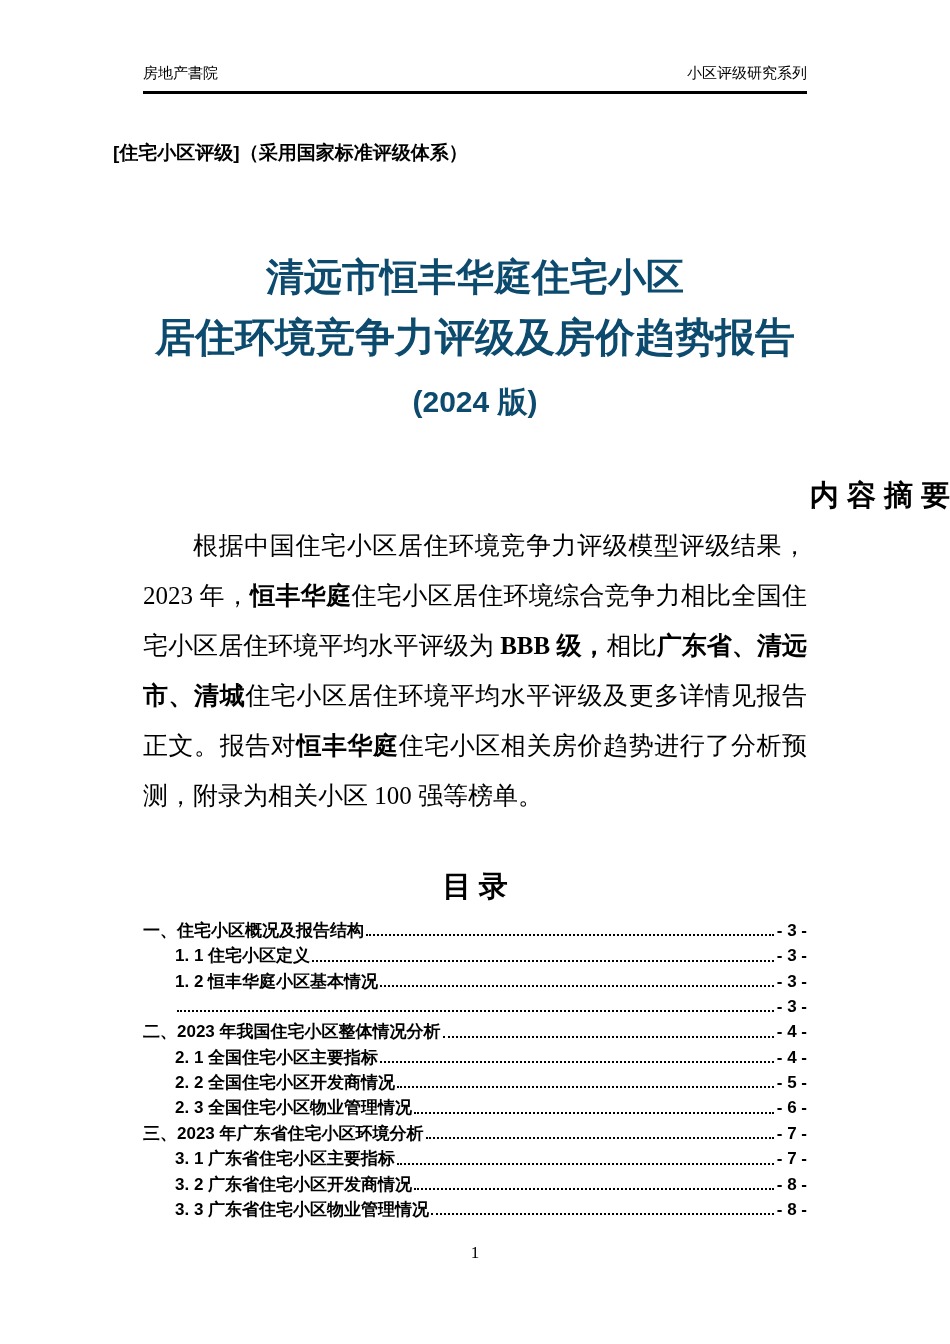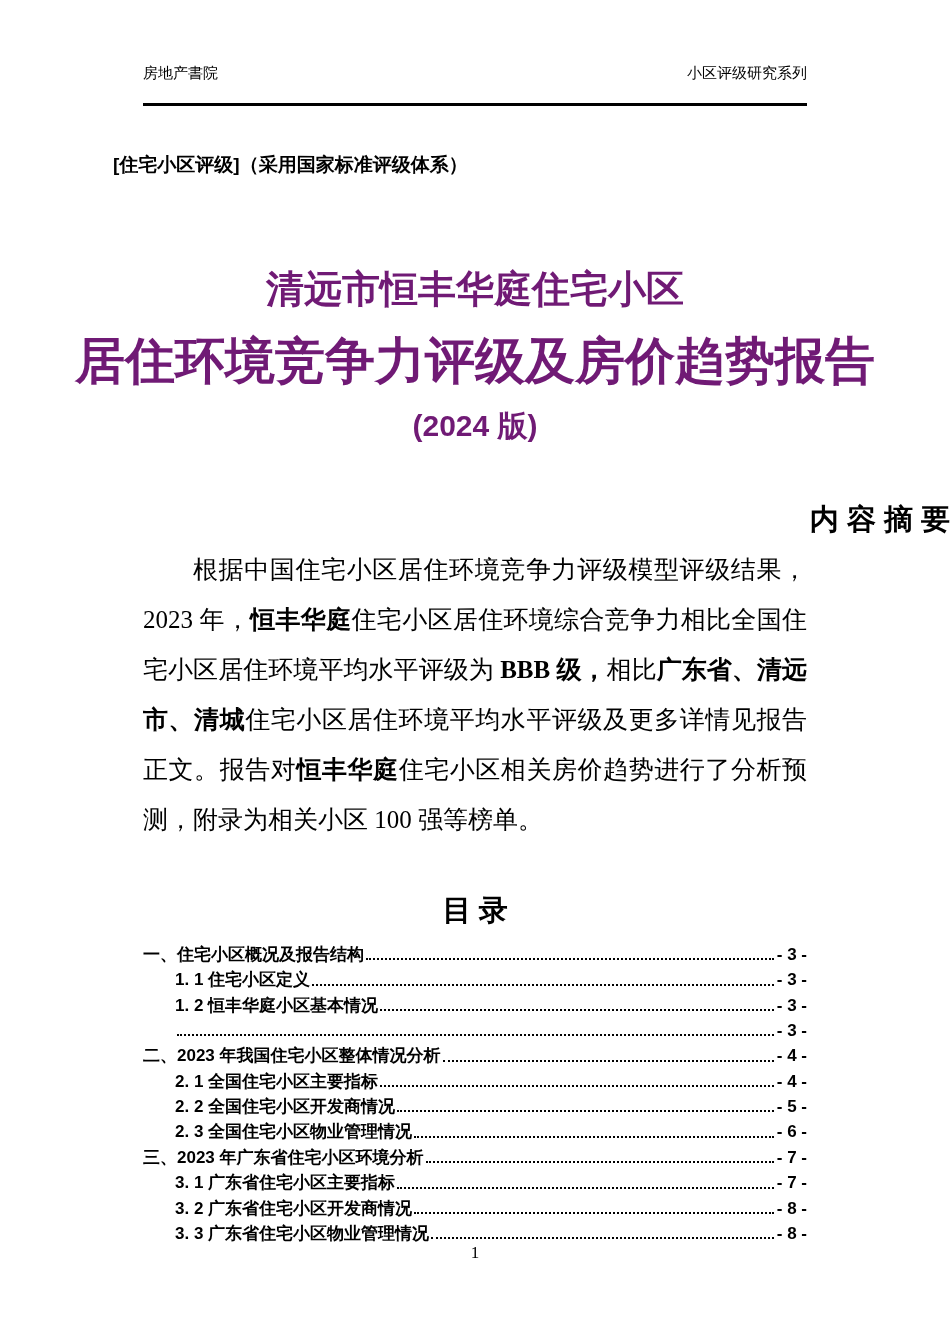--- a/index.html
+++ b/index.html
@@ -10,40 +10,40 @@
     background:#ffffff;
     color:#000;
     font-family:"Liberation Serif", serif;
     overflow:hidden;
   }
   
   .header {
     display:flex; justify-content:space-between; align-items:flex-end;
     margin:64px 143px 0 143px;
     border-bottom:3px solid #000;
-    padding-bottom:20px;
+    padding-bottom:8px;
     font-family:"Liberation Sans", sans-serif;
     font-size:15px; line-height:1.25;
   }
   
   .classification {
     margin:48px 143px 0 113px;
     font-family:"Liberation Sans", sans-serif;
     font-weight:bold;
     font-size:19px; line-height:22px;
   }
   
   .title-block {
     margin-top:94px;
     text-align:center;
     font-family:"Liberation Sans", sans-serif;
     font-weight:bold;
   }
   .title-line1 { font-size:38px; line-height:38px; }
-  .title-line2 { font-size:50px; line-height:38px; margin-top:34px; }
+  .title-line2 { font-size:40px; line-height:38px; margin-top:22px; }
   .title-line3 { font-size:30px; line-height:30px; margin-top:31px; }
   
   .summary-heading {
     margin:63px 0 0 0;
     text-align:right;
     font-family:"Liberation Sans", sans-serif;
     font-weight:bold;
     font-size:29px; line-height:30px;
   }
   .summary-text {
@@ -95,21 +95,21 @@
 
 <div class="page">
 
   <div class="header">
     <span>房地产書院</span>
     <span>小区评级研究系列</span>
   </div>
 
   <div class="classification">[住宅小区评级]（采用国家标准评级体系）</div>
 
-  <div class="title-block" style="color: #701a75;">
+  <div class="title-block" style="color: #0c4a6e;">
     <div class="title-line1">清远市恒丰华庭住宅小区</div>
     <div class="title-line2">居住环境竞争力评级及房价趋势报告</div>
     <div class="title-line3">(2024 版)</div>
   </div>
 
   <div class="summary-heading">内 容 摘 要</div>
 
   <p class="summary-text" id="summary-paragraph"><span>根据中国住宅小区居住环境竞争力评级模型评级结果，2023 年，</span><span class="b">恒丰华庭</span><span>住宅小区居住环境综合竞争力相比全国住宅小区居住环境平均水平评级为 </span><span class="b">BBB 级，</span><span>相比</span><span class="b">广东省、清远市、清城</span><span>住宅小区居住环境平均水平评级及更多详情见报告正文。报告对</span><span class="b">恒丰华庭</span><span>住宅小区相关房价趋势进行了分析预测，附录为相关小区 100 强等榜单。</span></p>
 
   <div class="toc-heading">目 录</div>

